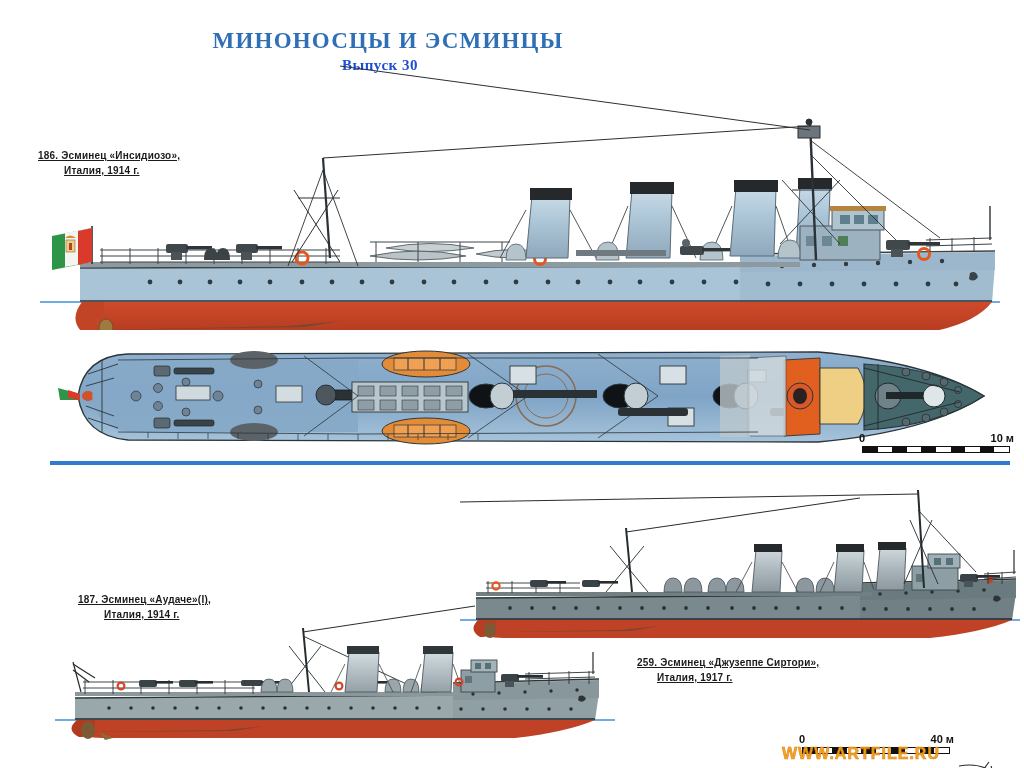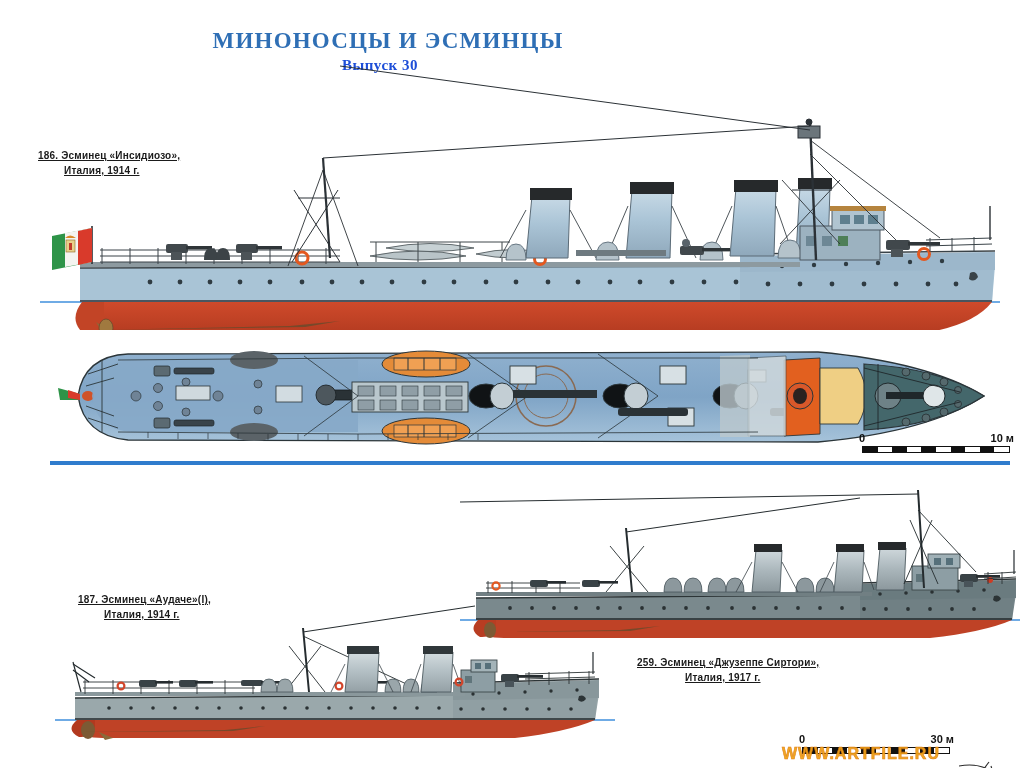--- a/index.html
+++ b/index.html
@@ -29,21 +29,21 @@
   .logo{position:absolute;left:786px;top:10px;width:200px;height:100px;}
 
   
   .caption{position:absolute;font-size:10px;font-weight:bold;color:#1b1b1b;line-height:1.5;letter-spacing:0.2px;text-decoration:underline;}
   .caption .l2{display:block;}
   #cap-186{left:38px;top:148px;}
   #cap-186 .l2{margin-left:26px;}
   #cap-187{left:46px;top:592px;margin-left:32px;}
   #cap-187 .l2{margin-left:26px;}
   #cap-188{left:637px;top:655px;}
-  #cap-188 .l2{margin-left:48px;}
+  #cap-188 .l2{margin-left:20px;}
 
   
   .divider{position:absolute;left:50px;top:461px;width:960px;height:4px;background:#2f7ccd;}
 
   
   .scalebar{position:absolute;}
   .sb-labels{position:relative;height:14px;font-size:11px;font-weight:bold;color:#111;}
   .sb-zero{position:absolute;left:-3px;top:0;}
   .sb-max{position:absolute;right:-4px;top:0;}
   .sb-rule{position:relative;height:7px;border:1.2px solid #111;background:#fff;box-sizing:border-box;display:flex;}
@@ -777,21 +777,21 @@
         <line x1="514" y1="71" x2="514" y2="84"></line>
           <line x1="534" y1="71" x2="534" y2="84"></line>
       </g>
       <line x1="538" y1="74" x2="538" y2="52" stroke="#252c2f" stroke-width="1.2"></line>
     </svg>
   </div>
 
   <div class="scalebar" id="scale-20m">
     <div class="sb-labels">
       <span class="sb-zero">0</span>
-      <span class="sb-max">30 м</span>
+      <span class="sb-max">40 м</span>
     </div>
     <div class="sb-rule">
       <i class="on"></i>
         <i class="off"></i>
         <i class="on"></i>
         <i class="off"></i>
         <i class="on"></i>
       <i class="off"></i>
         <i class="on"></i>
         <i class="off"></i>

